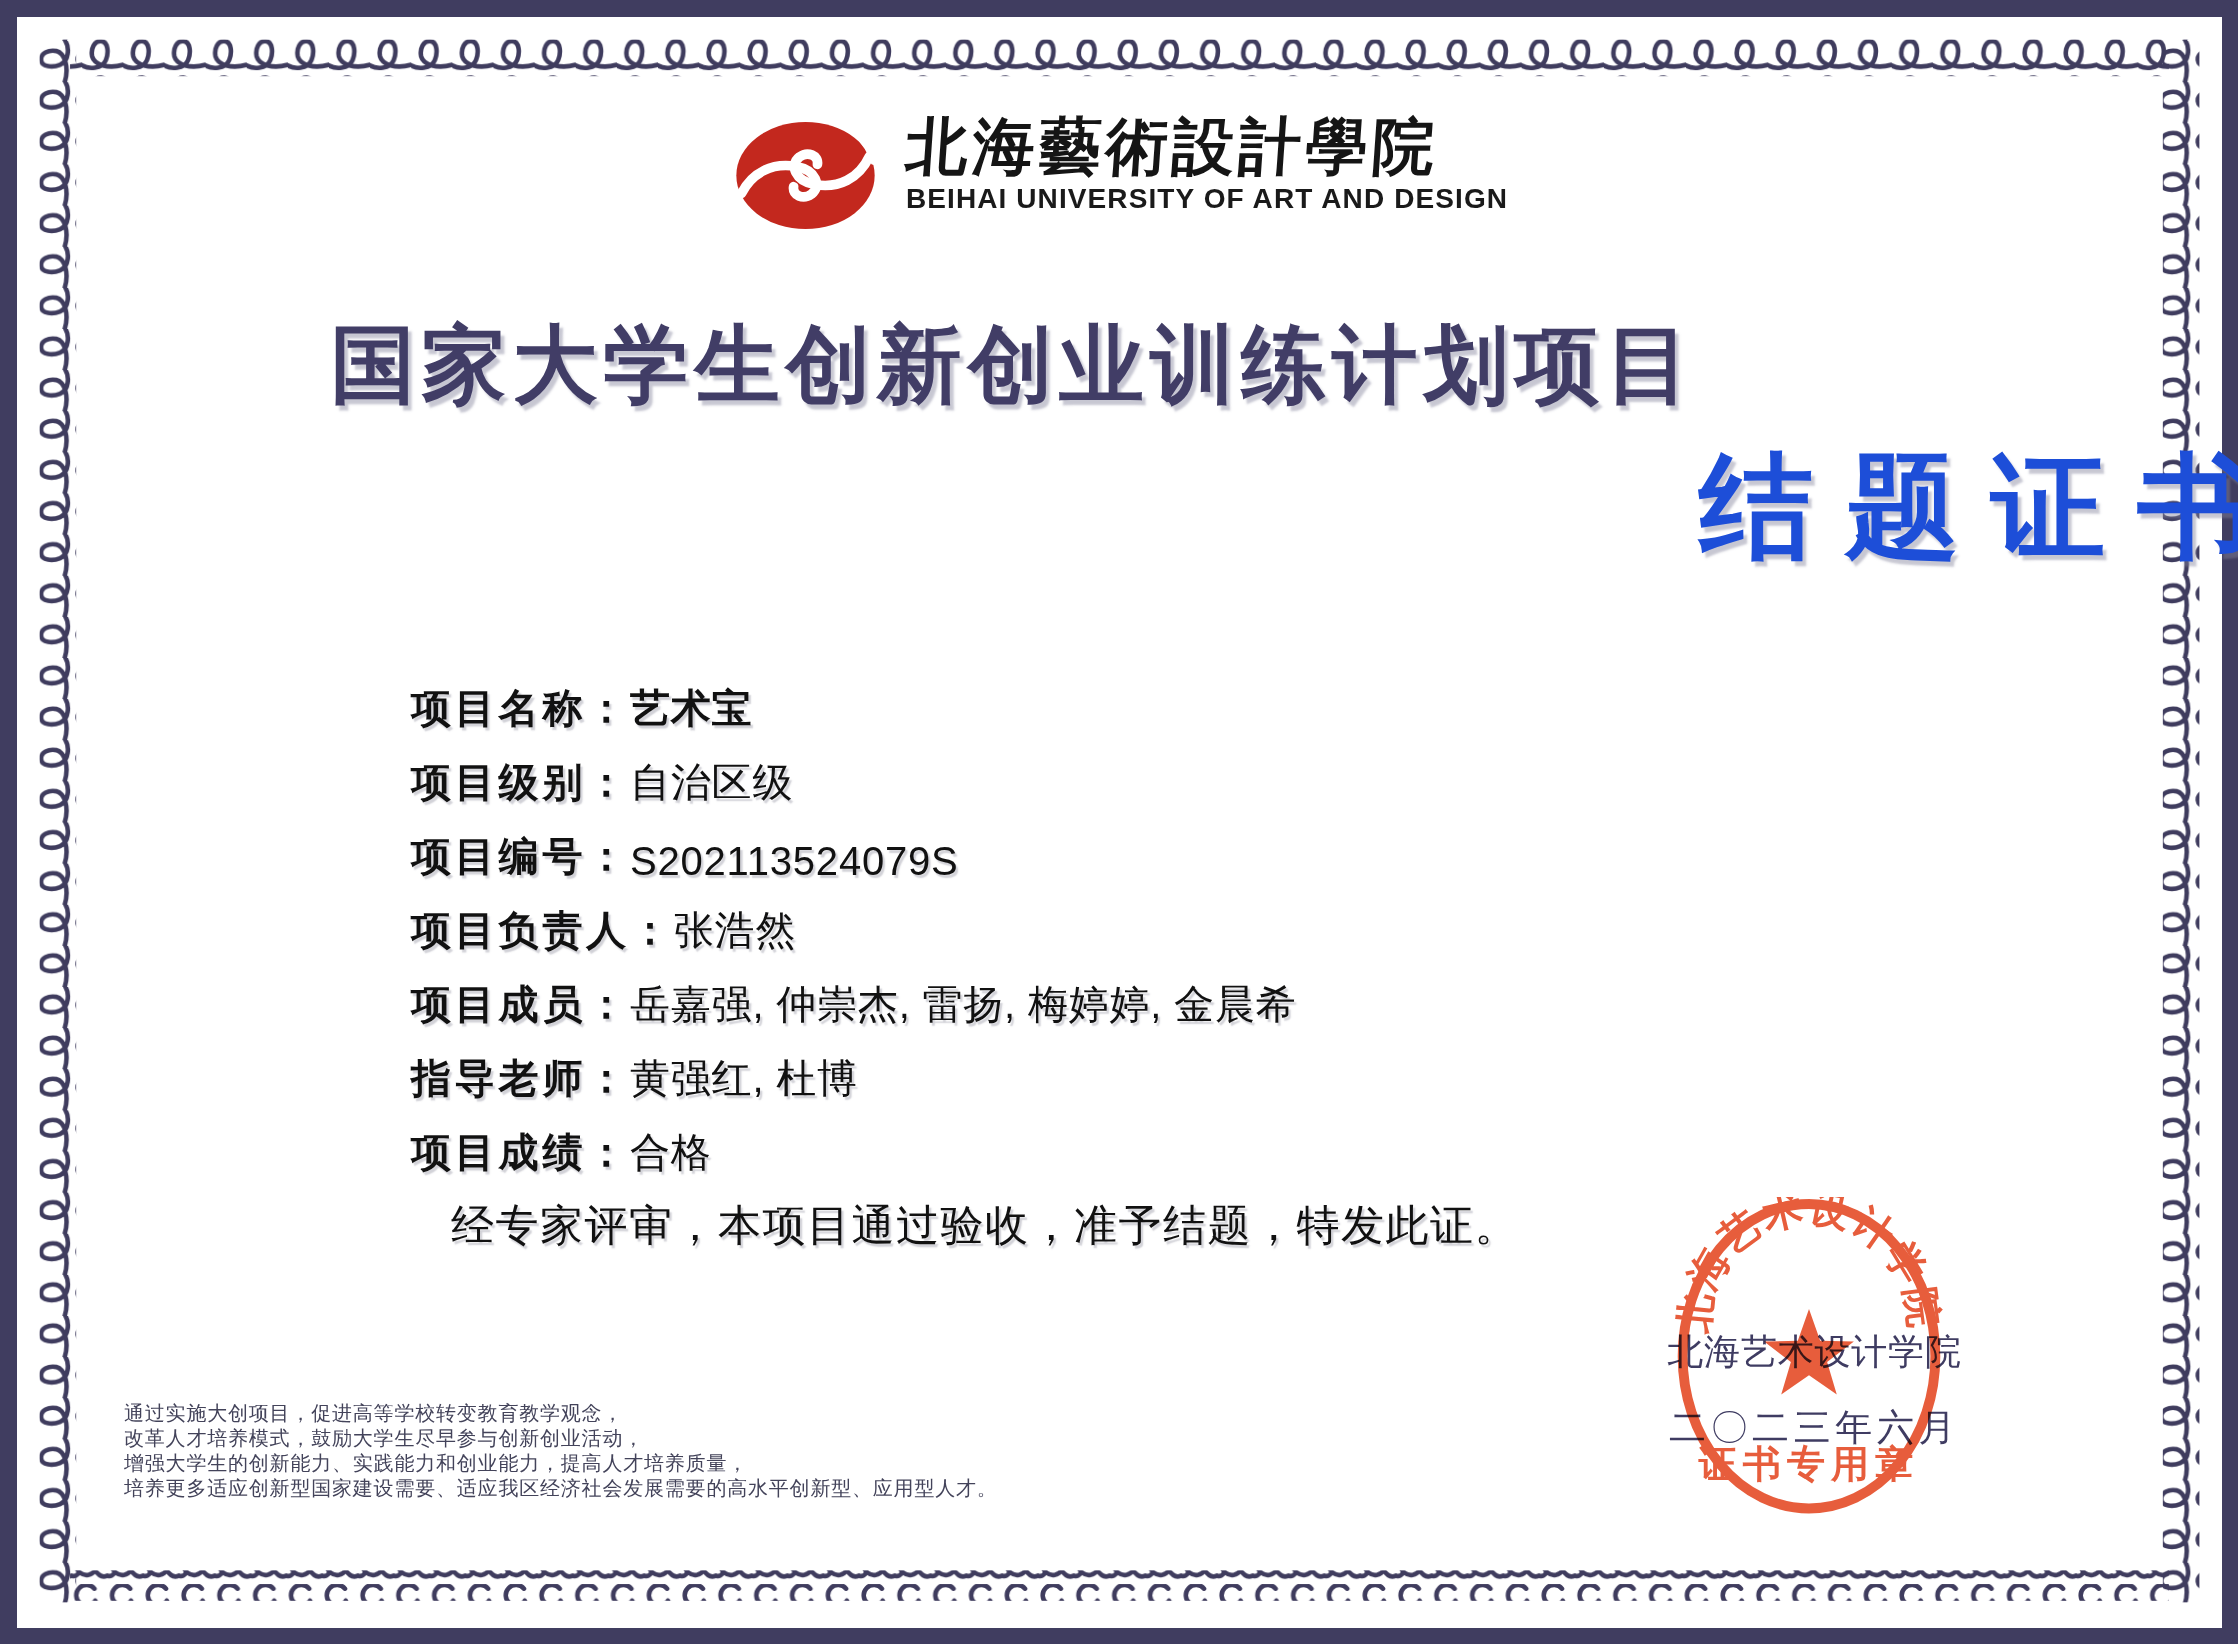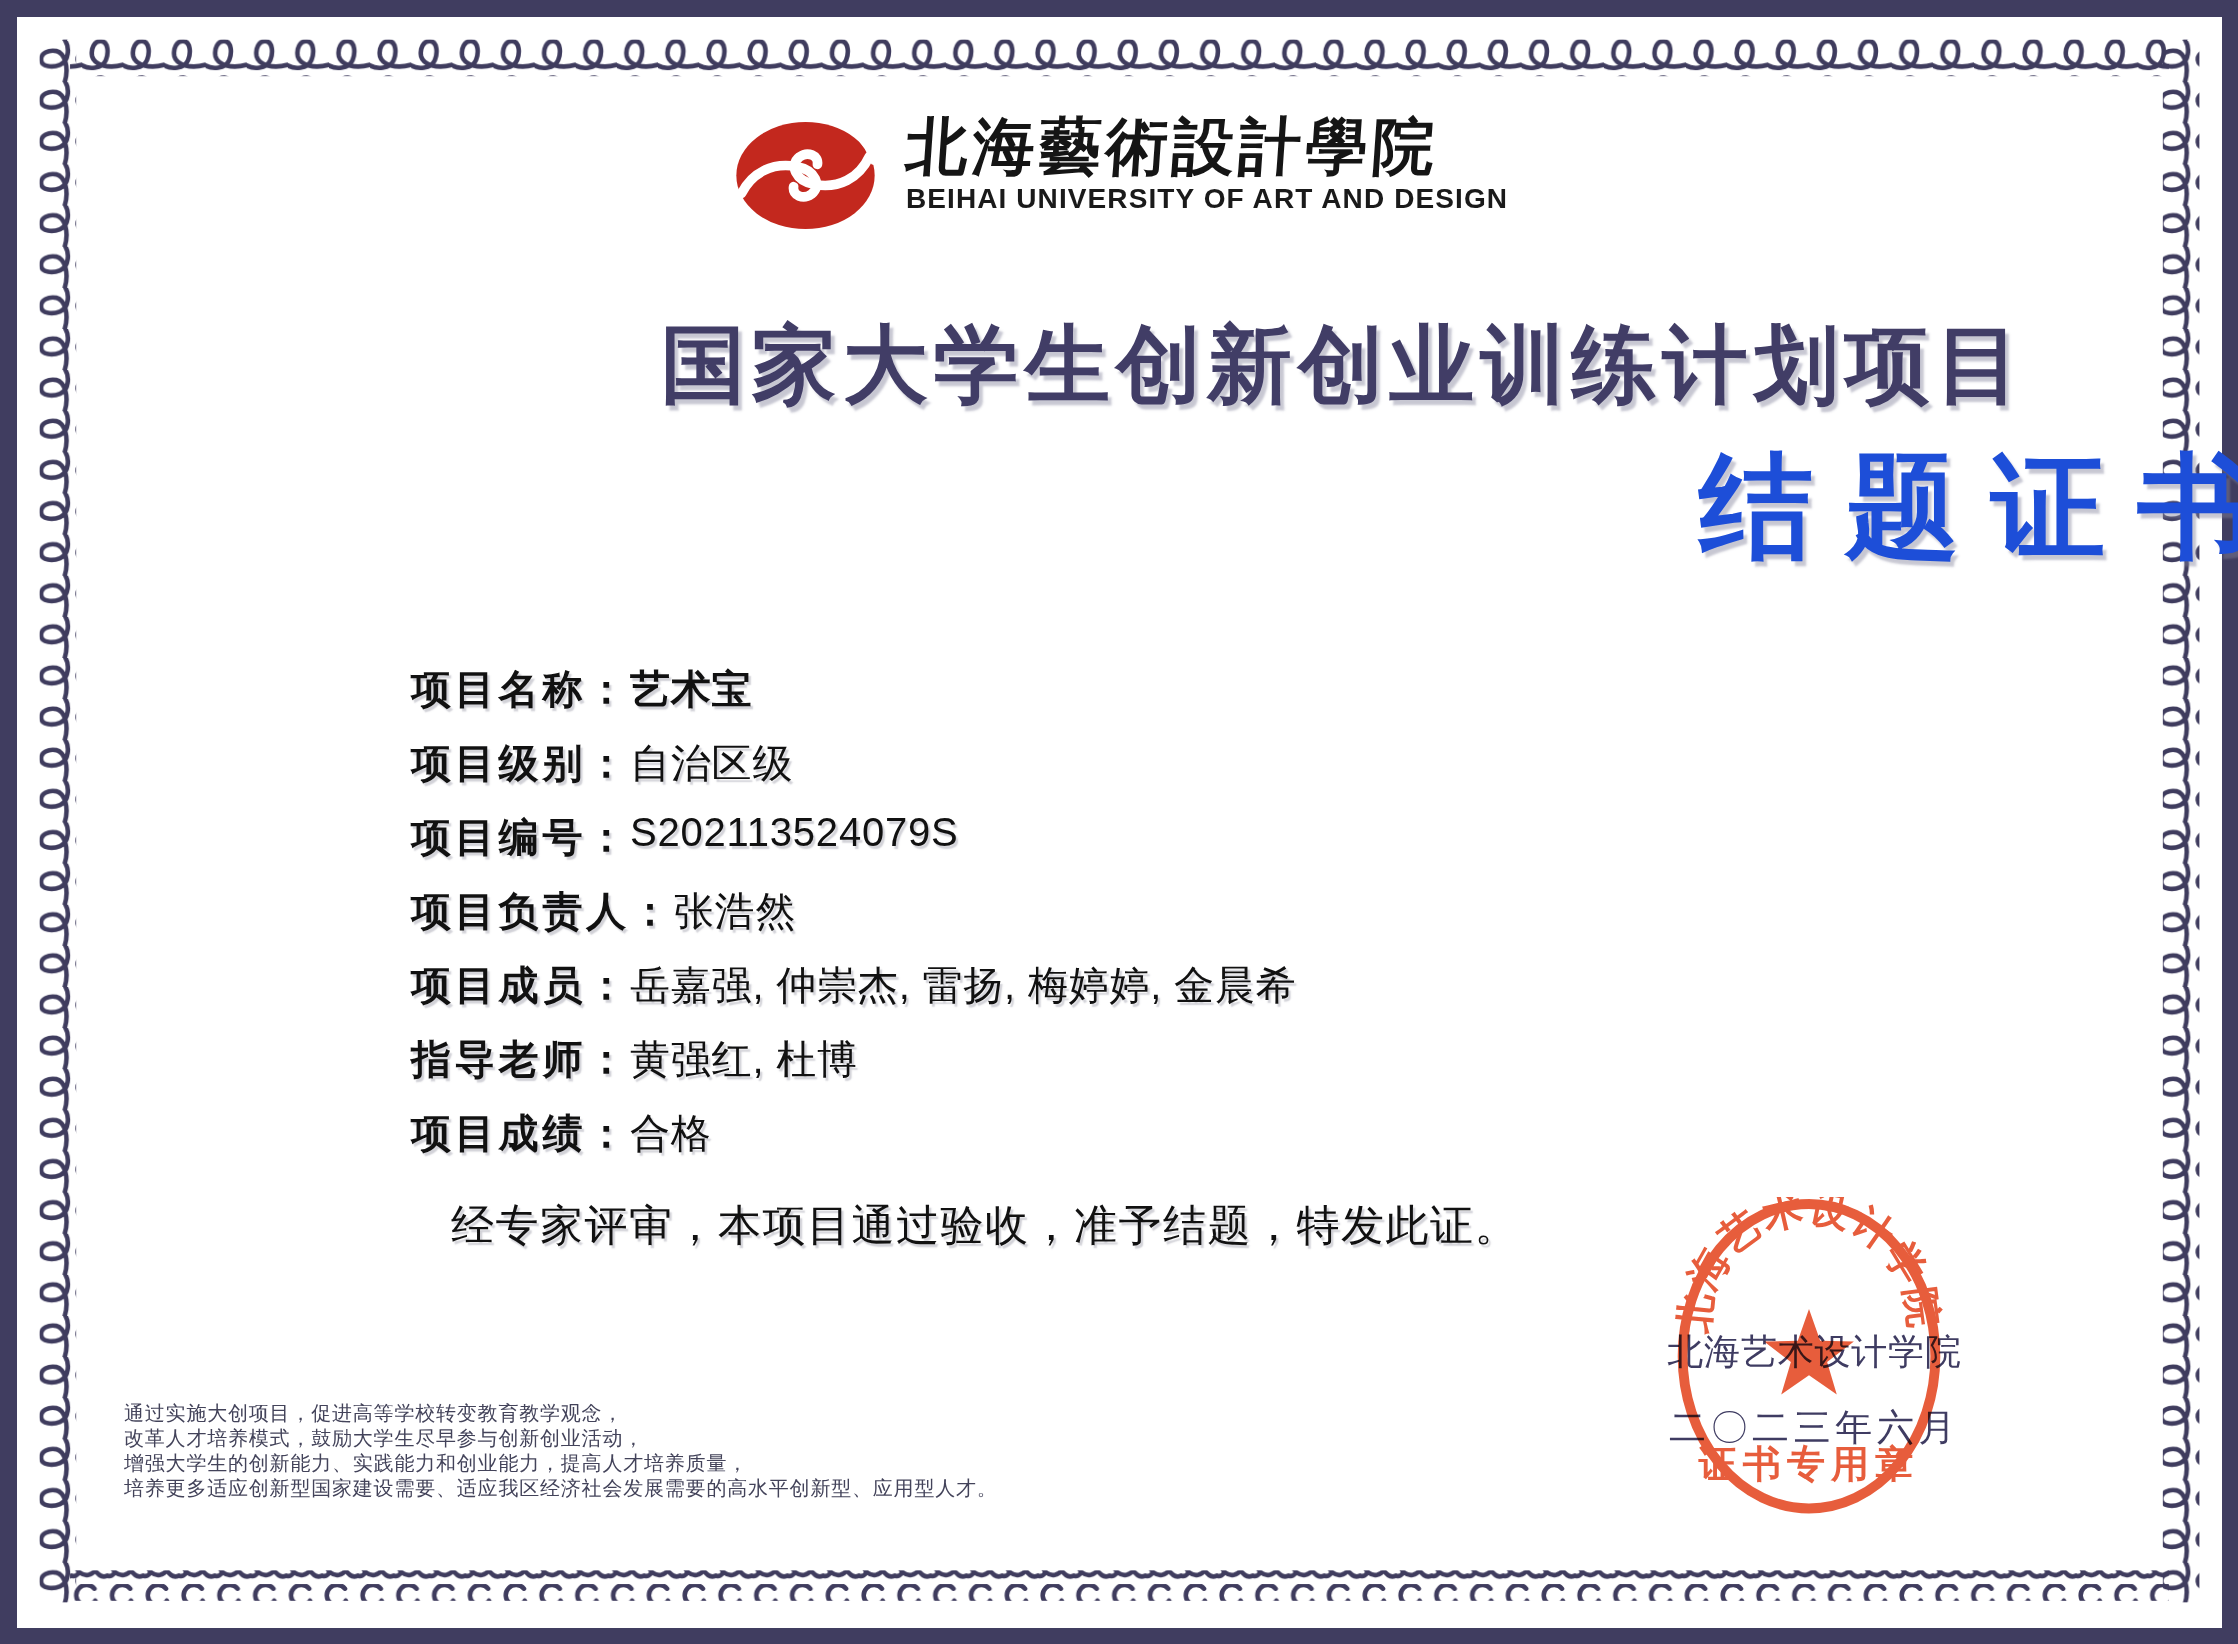--- a/index.html
+++ b/index.html
@@ -26,39 +26,39 @@
     font-family:"Liberation Serif","DejaVu Serif",serif;
     font-size:62px;font-weight:900;color:#151515;line-height:1.1;
     letter-spacing:4.6px;transform:skewX(-4deg);
   }
   .logo-en{
     font-size:28px;font-weight:700;color:#1a1a1a;letter-spacing:1.1px;
     margin-top:1.5px;
   }
   
   .title1{
-    position:absolute;top:308px;left:0;width:2027px;text-align:right;
+    position:absolute;top:308px;left:0;width:2027px;text-align:center;
     font-family:"Liberation Serif","DejaVu Serif",serif;
     font-size:85px;font-weight:700;color:#413d66;letter-spacing:6.1px;
     text-shadow:3.8px 4.6px 2.3px rgba(130,130,155,0.45);
     white-space:nowrap;
   }
   .title2{
     position:absolute;top:431px;left:0;width:2239px;text-align:right;
     font-family:"Liberation Serif","DejaVu Serif",serif;
     font-size:114px;font-weight:700;color:#1d4ed8;
     letter-spacing:32px;padding-left:32px;box-sizing:border-box;
     text-shadow:3.8px 5.3px 2.3px rgba(130,130,155,0.45);
     white-space:nowrap;
     margin-left:44px;
   }
   
   .details{position:absolute;left:411px;top:662px;}
   .field-line{
-    height:74px;display:flex;align-items:flex-start;
+    height:74px;display:flex;align-items:flex-end;
     font-size:40px;color:#111;white-space:nowrap;
     text-shadow:2.3px 3px 1.5px rgba(140,140,155,0.40);
   }
   .field-label{font-weight:700;letter-spacing:3.8px;}
   .field-value{font-weight:400;letter-spacing:0.8px;}
   .field-value.bold{font-weight:700;}
   .statement{
     position:absolute;left:411px;top:1197px;
     font-size:43px;color:#111;font-weight:500;letter-spacing:1.5px;
     text-shadow:2.3px 3px 1.5px rgba(140,140,155,0.40);

